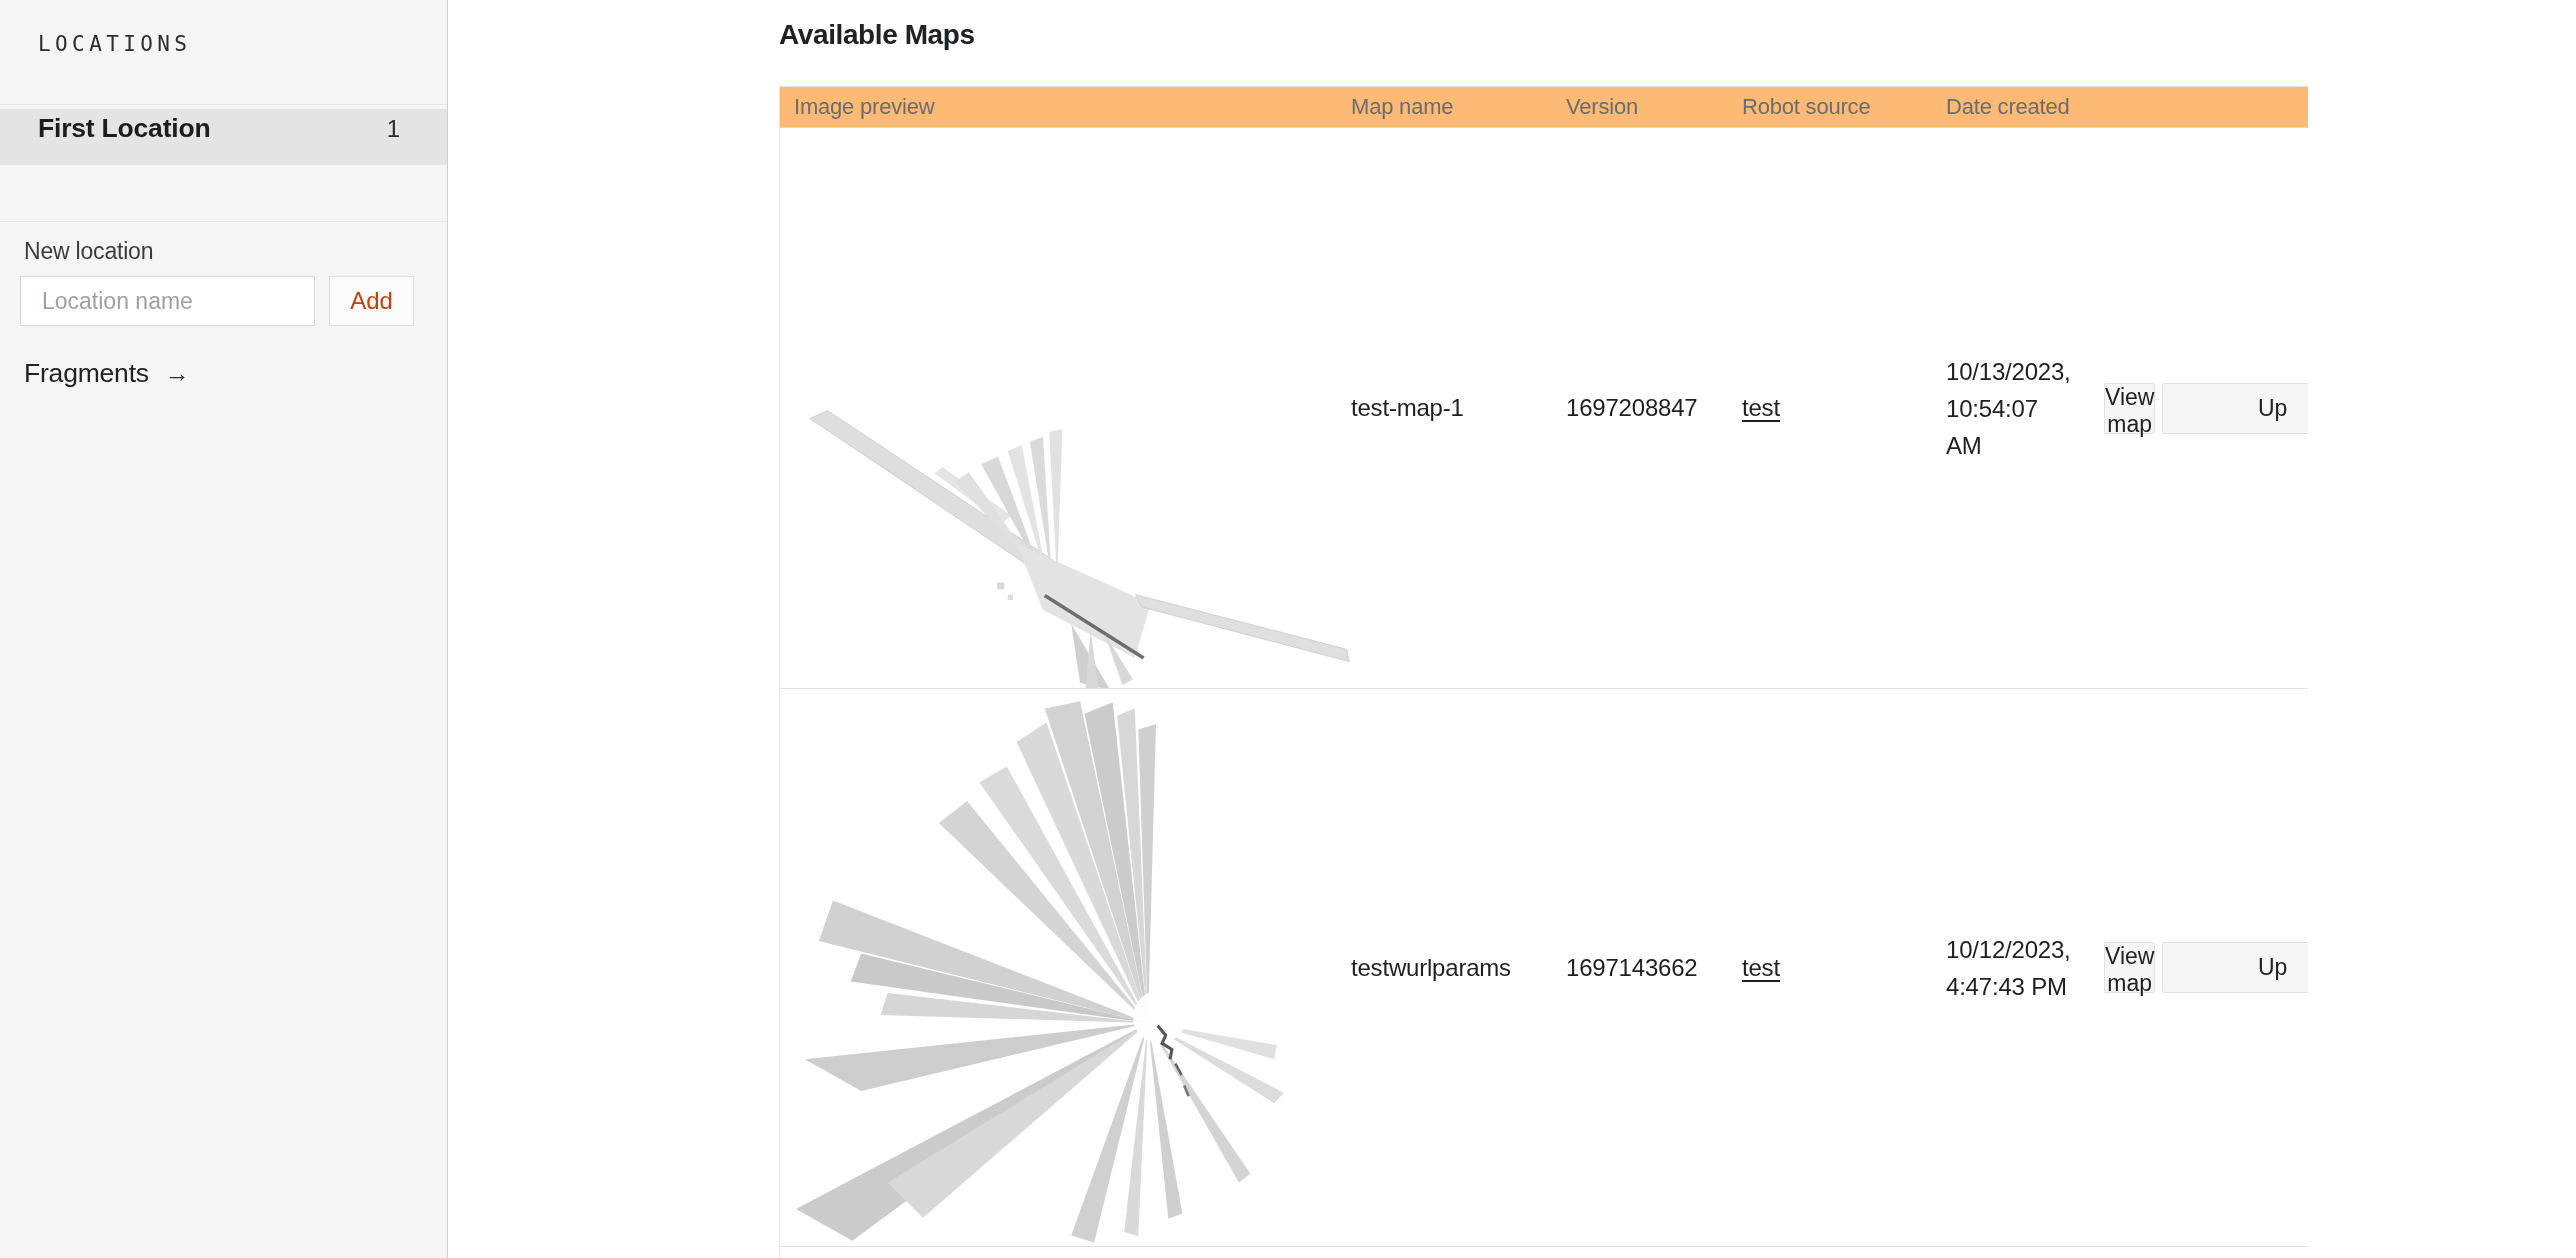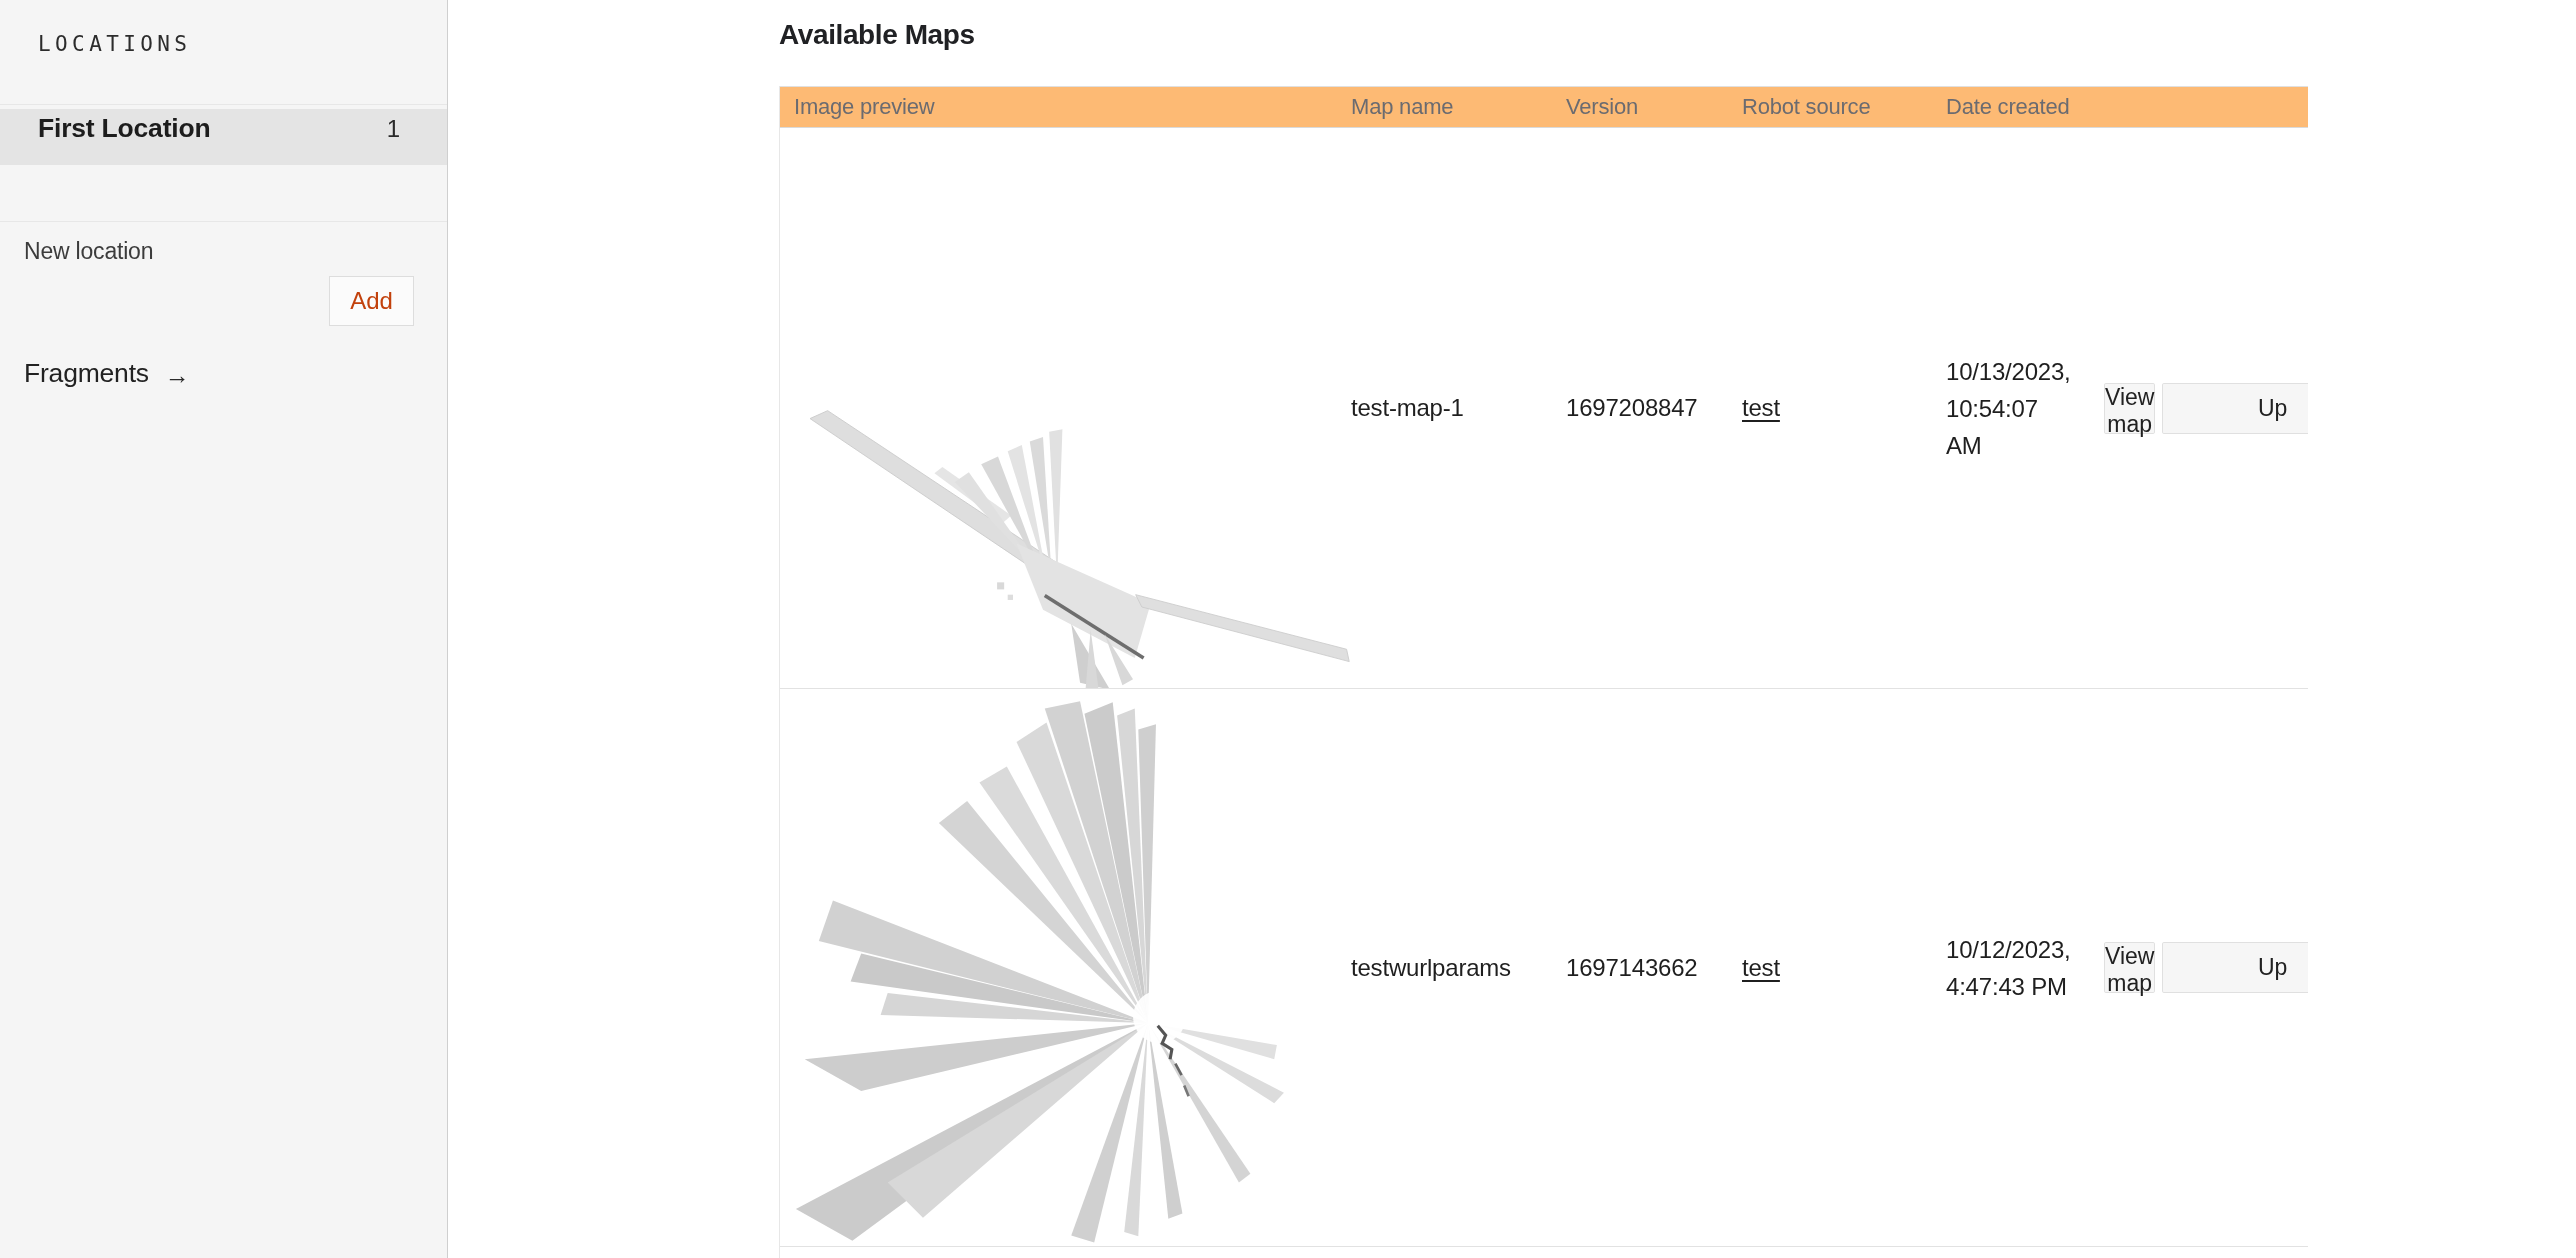--- a/index.html
+++ b/index.html
@@ -23,21 +23,21 @@
   .loc-item .loc-count { font-size:24px; color:#2a2a2a; }
   .new-loc-label { position:absolute; left:24px; top:238px; font-size:23px; color:#3c3c3c; }
   .new-loc-input { position:absolute; left:20px; top:276px; width:295px; height:50px;
     background:#ffffff; border:0.9px solid #d8d8d8; font-size:23px; padding:0 0 0 21px;
     color:#1f1f1f; outline:none; font-family:"Liberation Sans", sans-serif; }
   .new-loc-input::placeholder { color:#9aa1a8; opacity:1; }
   .add-btn { position:absolute; left:329px; top:276px; width:85px; height:50px;
     background:#fbfbfb; border:0.9px solid #dddddd; font-size:24px; color:#c2410c;
     cursor:pointer; font-family:"Liberation Sans", sans-serif; }
   .fragments { position:absolute; left:24px; top:358px; font-size:26.5px; color:#222222;
-    text-decoration:none; display:flex; align-items:flex-end; cursor:pointer; }
+    text-decoration:none; display:flex; align-items:flex-start; cursor:pointer; }
   .fragments .arrow { font-size:25px; margin-left:16px; color:#2a2a2a; transform:translateY(0.9px); }
 
   
   .main { position:absolute; left:449px; top:0; right:0; height:1259px; background:#fff; }
   .page-title { position:absolute; left:330px; top:19.4px; font-size:28px; font-weight:bold;
     color:#202124; letter-spacing:-0.4px; }
 
   .maps-table { position:absolute; left:330px; top:86px; width:1529px; height:1173px;
     overflow:hidden; border-left:0.9px solid #e7e7e7; }
   .thead, .trow { display:grid;
@@ -66,20 +66,21 @@
 
   <aside class="sidebar">
     <div class="loc-heading">LOCATIONS</div>
     <div class="sep sep-top"></div>
     <div class="loc-item">
       <span class="loc-name">First Location</span>
       <span class="loc-count">1</span>
     </div>
     <div class="sep sep-mid"></div>
     <div class="new-loc-label">New location</div>
+    <input class="new-loc-input" type="text" placeholder="Location name" style="">
     <button class="add-btn">Add</button>
     <a class="fragments">
       <span>Fragments</span>
       <span class="arrow">→</span>
     </a>
   </aside>
 
   <main class="main">
     <h1 class="page-title">Available Maps</h1>
 

